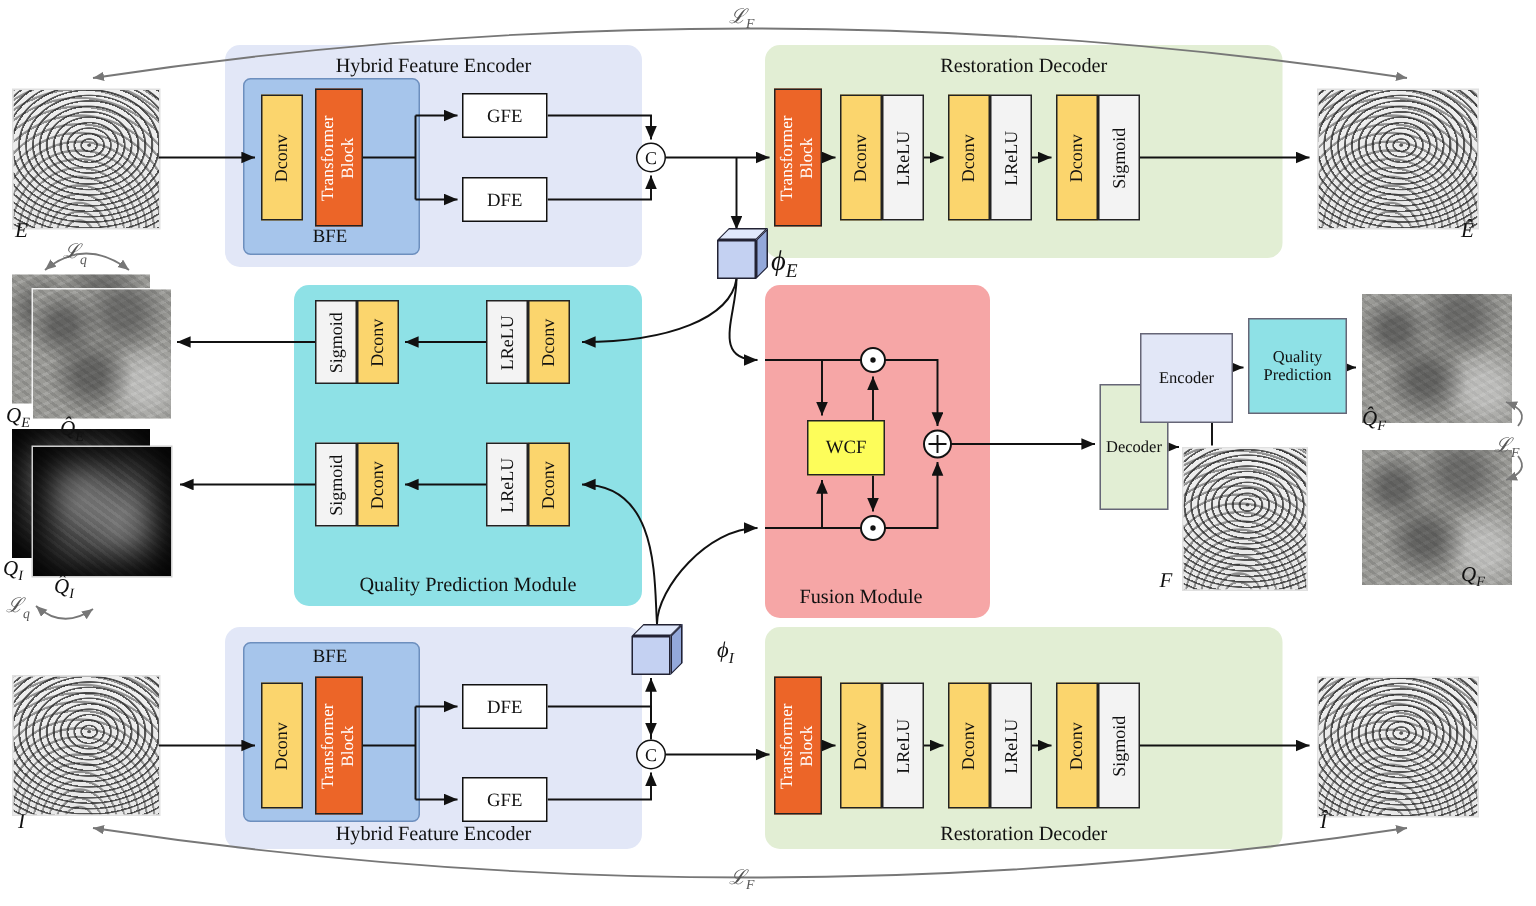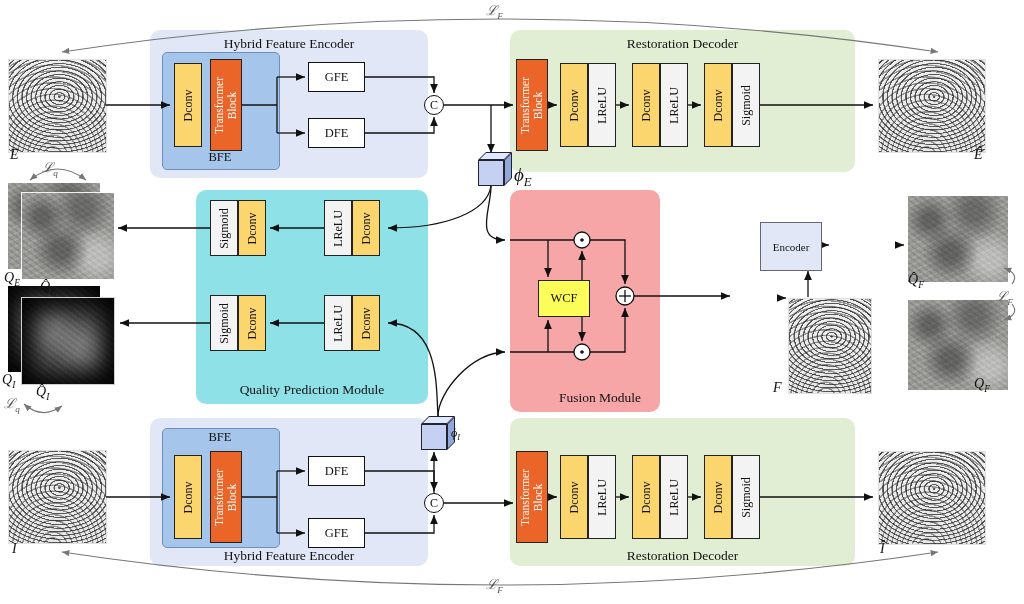--- a/index.html
+++ b/index.html
@@ -241,26 +241,28 @@
   <div class="blk yellow" style="left:238px;top:295px;width:28px;height:56px">
       <span class="vt">Dconv</span>
     </div>
   <div class="blk wb" style="left:324px;top:295px;width:28px;height:56px">
       <span class="vt">LReLU</span>
     </div>
   <div class="blk yellow" style="left:352px;top:295px;width:28px;height:56px">
       <span class="vt">Dconv</span>
     </div>
 
-  <div class="ctitle" style="left:536px;top:390px;width:128px">Fusion Module</div>
+  <div class="ctitle" style="left:510px;top:390px;width:128px">Fusion Module</div>
   <div class="wcf" style="left:538px;top:280px;width:52px;height:37px">WCF</div>
 
+  <div class="mbox" style="left:733px;top:256px;width:46px;height:84px;background:var(--green)">Decoder</div>
   <div class="fp" style="left:788px;top:298px;width:82px;height:94px"></div>
   <div class="lab" style="left:773px;top:380px"><span>F</span></div>
-  <div class="mbox" style="left:760px;top:222px;width:62px;height:49px;background:var(--lavender)">Encoder</div>
+  <div class="mbox" style="left:760px;top:222px;width:62px;height:60px;background:var(--lavender)">Encoder</div>
+  <div class="mbox" style="left:832px;top:212px;width:66px;height:64px;background:var(--cyan);padding:2px">Quality Prediction</div>
 
   <div class="qmap" style="left:908px;top:196px;width:100px;height:86px"></div>
   <div class="lab" style="left:908px;top:272px"><span>Q̂</span><sub>F</sub></div>
   <div class="qmap" style="left:908px;top:300px;width:100px;height:90px"></div>
   <div class="lab" style="left:974px;top:376px"><span>Q</span><sub>F</sub></div>
   <div class="loss" style="left:996px;top:287px"><span>ℒ</span><sub>F</sub></div>
 
   <div class="fp" style="left:8px;top:450px;width:97px;height:92px"></div>
   <div class="lab" style="left:12px;top:541px"><span>I</span></div>
 
@@ -271,21 +273,21 @@
     </div>
   <div class="blk orange" style="left:210px;top:451px;width:32px;height:92px">
       <span class="vt2">Transformer Block</span>
     </div>
   <div class="sbox" style="left:308px;top:456px;width:57px;height:30px">DFE</div>
   <div class="sbox" style="left:308px;top:518px;width:57px;height:30px">GFE</div>
   <div class="circ" style="left:424px;top:493px">C</div>
   <div class="ctitle" style="left:150px;top:548px;width:278px">Hybrid Feature Encoder</div>
 
   <div class="cube" style="left:421px;top:424px"></div>
-  <div class="lab" style="left:451px;top:426px;font-size:12px"><span>ϕ</span><sub>I</sub></div>
+  <div class="lab" style="left:478px;top:426px;font-size:15px"><span>ϕ</span><sub>I</sub></div>
 
   <div class="blk orange" style="left:516px;top:451px;width:32px;height:92px">
       <span class="vt2">Transformer Block</span>
     </div>
   <div class="blk yellow" style="left:560px;top:455px;width:28px;height:84px">
       <span class="vt">Dconv</span>
     </div>
   <div class="blk wb" style="left:588px;top:455px;width:28px;height:84px">
       <span class="vt">LReLU</span>
     </div>

